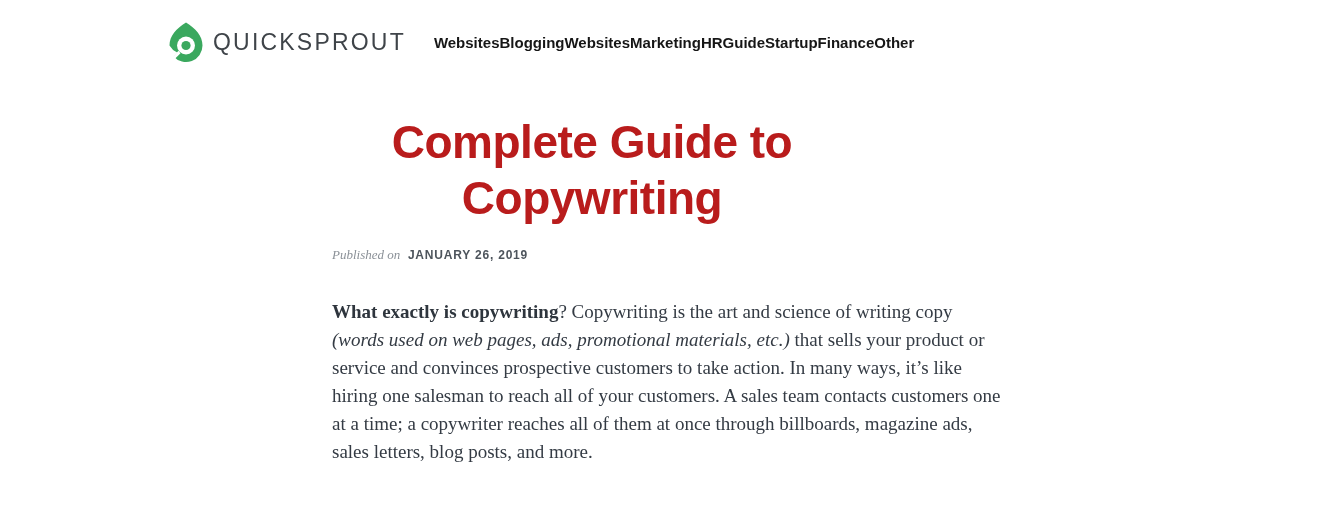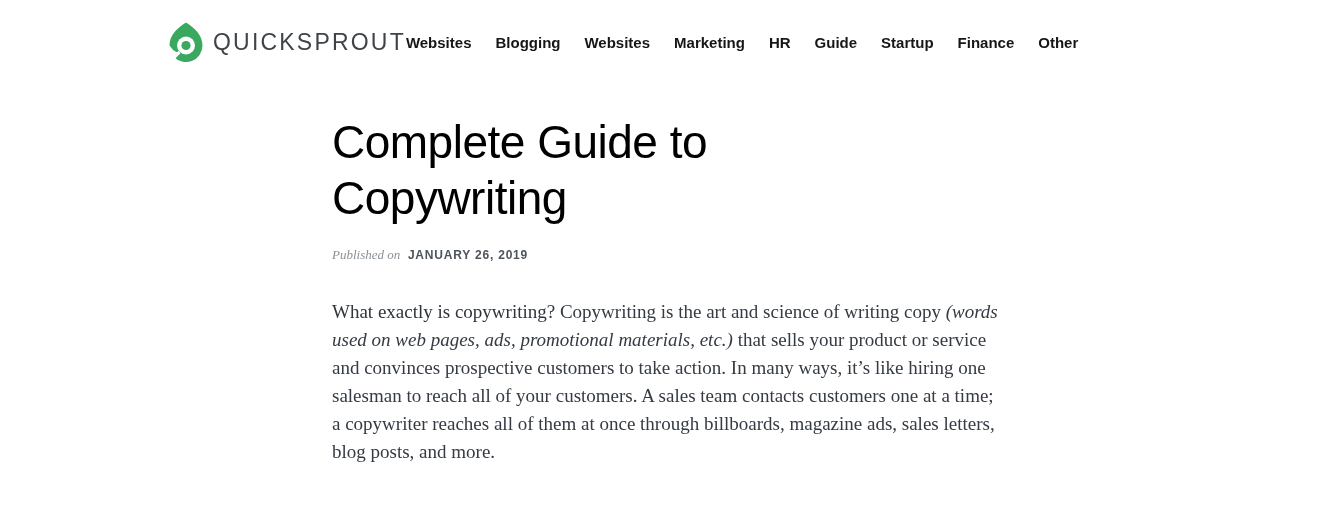--- a/index.html
+++ b/index.html
@@ -33,44 +33,45 @@
   .brand-name {
     font-size: 23px;
     font-weight: 500;
     letter-spacing: 2.2px;
     color: #3f4449;
     font-family: "Liberation Sans", sans-serif;
   }
   .main-nav {
     display: flex;
     align-items: flex-start;
-    gap: 24px;
+    margin-left: 28px;
   }
   .main-nav a {
     font-size: 15px;
     font-weight: 700;
     color: #161616;
     text-decoration: none;
     white-space: nowrap;
     cursor: pointer;
   }
 
   
   .article {
     padding: 30px 0 0 332px;
   }
   .article-title {
     width: 520px;
     font-family: "Liberation Sans", sans-serif;
     font-size: 46px;
     line-height: 56px;
-    font-weight: 400;
+    font-weight: 700;
     letter-spacing: -0.5px;
-    color: #000000;
+    color: #b91c1c;
     margin-bottom: 20px;
+    text-align: center;
   }
   .published-line {
     font-size: 13px;
     line-height: 18px;
     margin-bottom: 34px;
   }
   .published-prefix {
     font-family: "Liberation Serif", serif;
     font-style: italic;
     color: #8a9097;
@@ -83,21 +84,21 @@
     color: #4d545c;
     margin-left: 4px;
   }
   .article-body {
     width: 672px;
     font-family: "Liberation Serif", serif;
     font-size: 19px;
     line-height: 28px;
     color: #343b44;
   }
-  .article-body .lead-bold { font-weight: 400; color: #2e353d; }
+  .article-body .lead-bold { font-weight: 700; color: #2e353d; }
   .article-body .lead-italic { font-style: italic; }
 </style>
 </head>
 <body>
 
 <header class="site-header">
   <a class="brand">
     <svg class="brand-icon" viewBox="0 0 36 42" xmlns="http://www.w3.org/2000/svg">
       <path d="M18 1.5 C 27.5 7.5, 34.5 14.5, 34.5 24.5 A 16.5 16.5 0 0 1 5.6 35.4 L 9.2 31.5 A 16.5 16.5 0 0 1 1.5 24.5 C 1.5 14.5, 8.5 7.5, 18 1.5 Z" fill="#3aa85e"></path>
       <circle cx="18" cy="24.5" r="9" fill="#ffffff"></circle>

